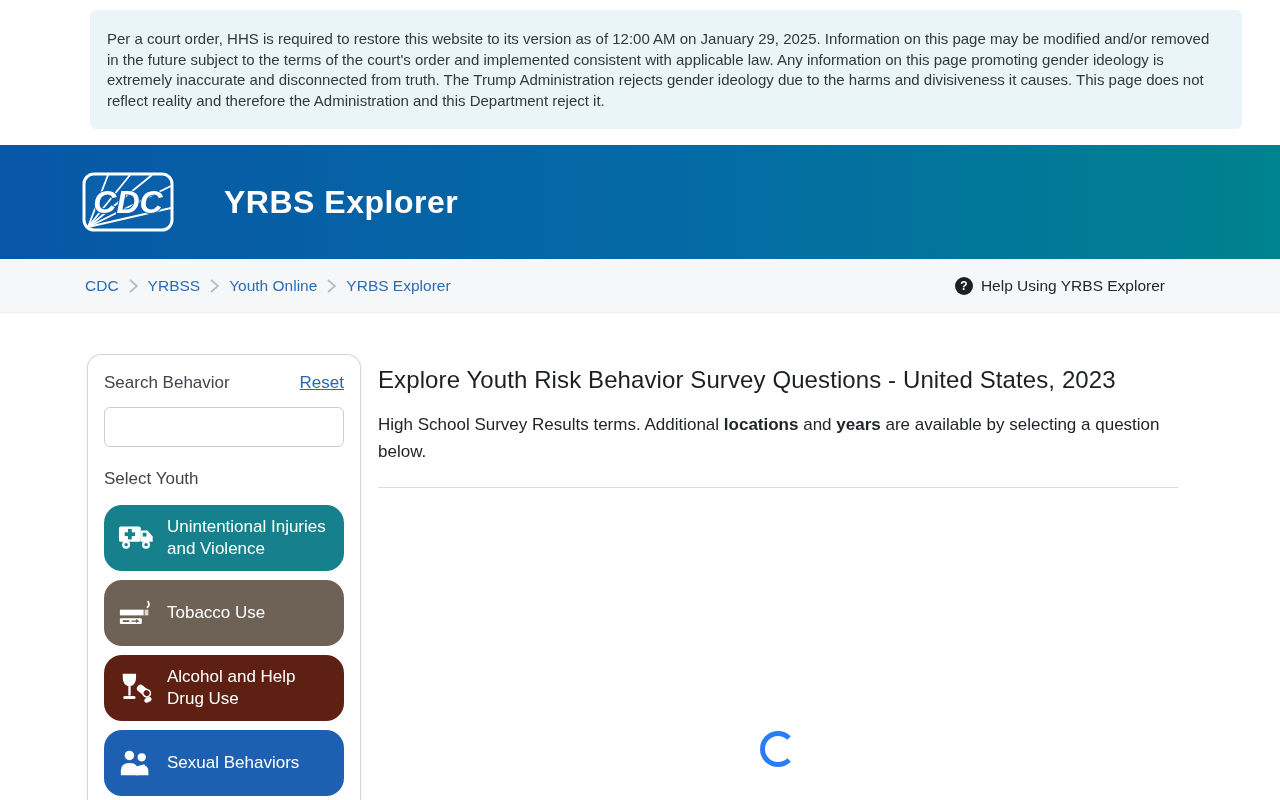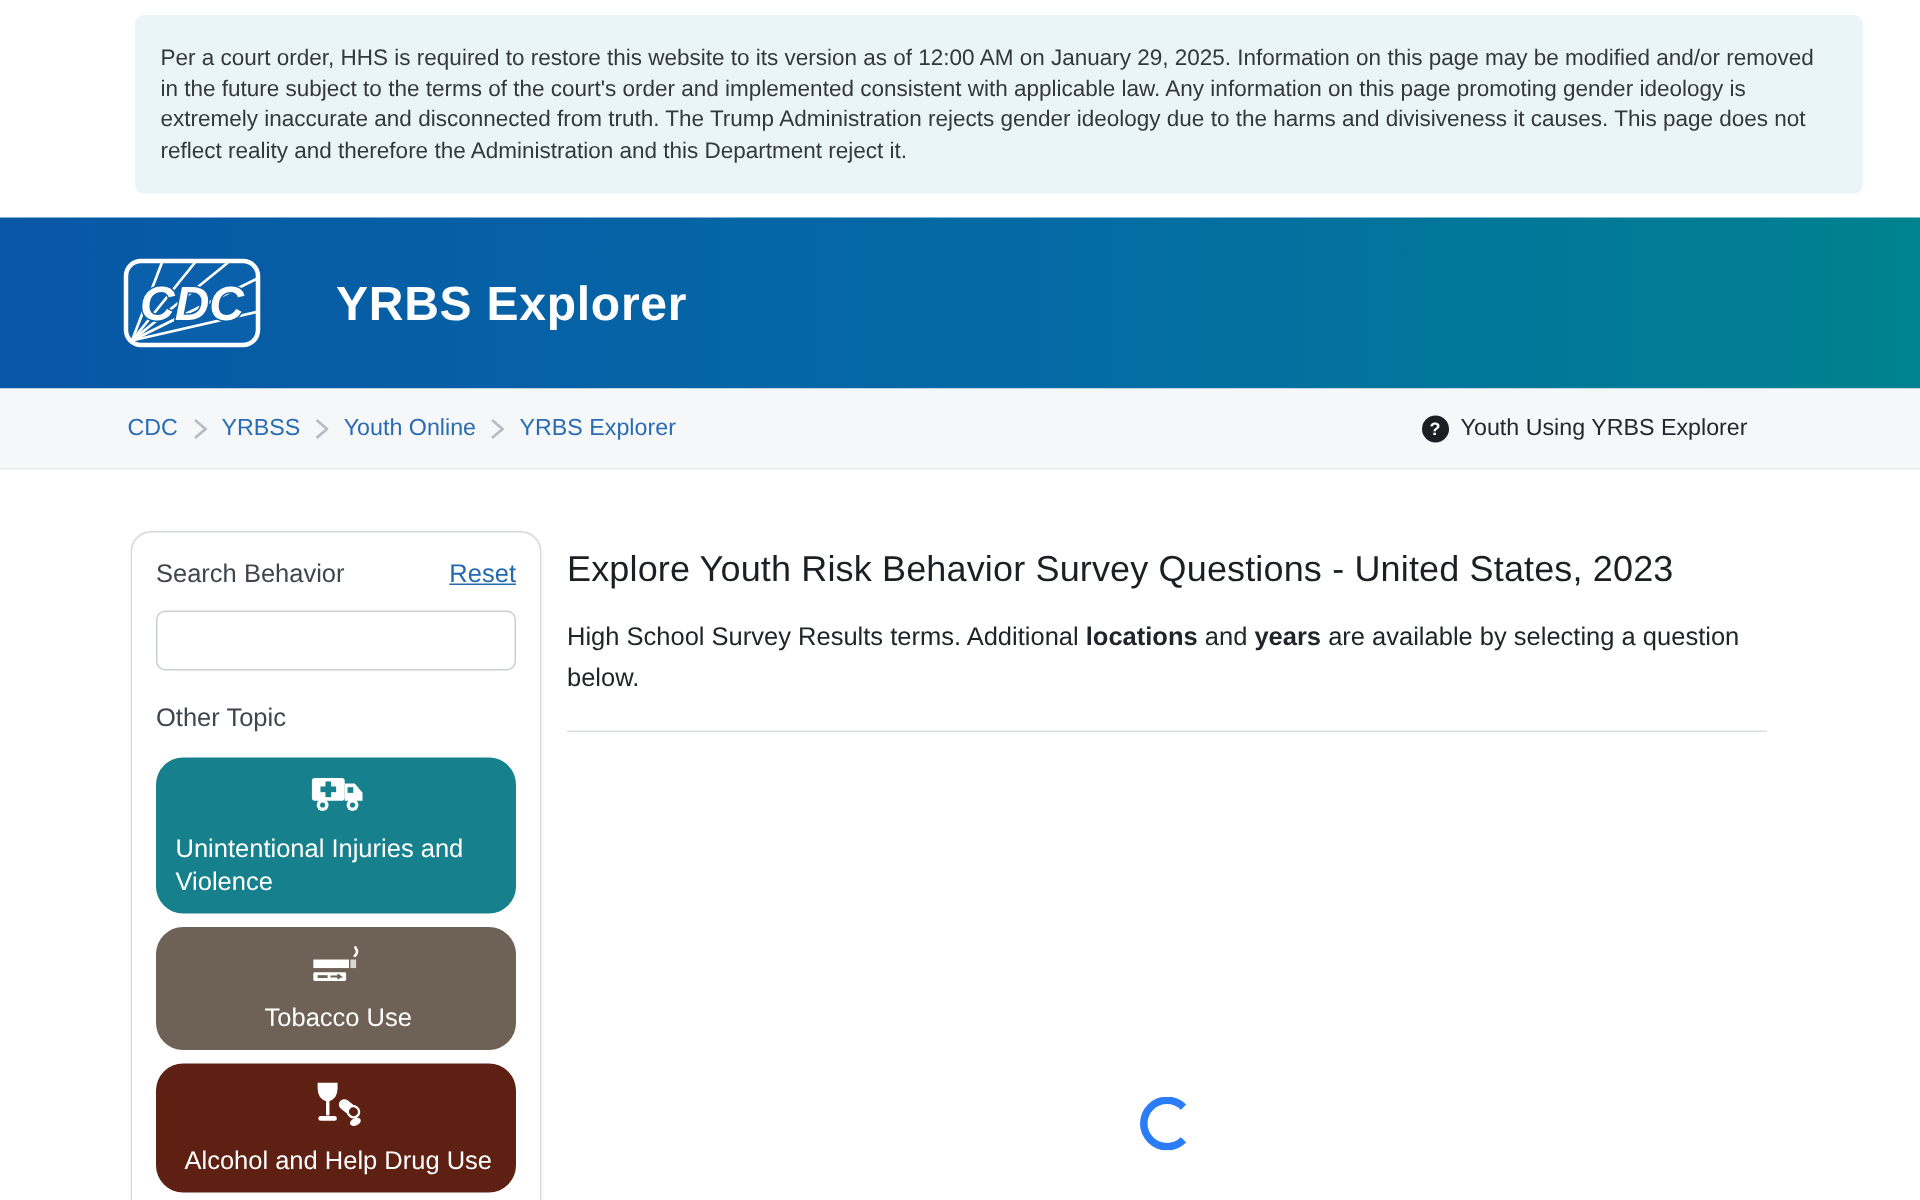--- a/index.html
+++ b/index.html
@@ -44,21 +44,21 @@
     margin-bottom:14px; }
   .panel-label { font-size:17px; color:#3f454c; }
   .reset-link { font-size:17px; color:#2368b0; text-decoration:underline; cursor:pointer;padding-left:12px; }
   .search-input { width:100%; height:40px; border:1px solid #c9ced3;
     border-radius:6px; font-size:16px; padding:0 10px; outline:none; background:#fff; }
   .select-topic { margin:22px 0 16px 0; }
   .topic-btn { width:100%; min-height:66px; border:none; border-radius:18px;
     background:var(--btn-color,#888); color:#fff; display:flex; align-items:center;
     gap:10px; padding:10px 10px 10px 13px; margin-bottom:9px; font-size:17px;
     line-height:22px; text-align:left; cursor:pointer;
-    font-family:"Liberation Sans", sans-serif;flex-direction:column; }
+    font-family:"Liberation Sans", sans-serif; }
   .topic-icon { width:40px; flex:none; display:flex; justify-content:center; }
   .topic-icon svg { display:block; }
 
   
   .main { margin-left:17px; width:800px; }
   .main-title { font-size:24px; font-weight:400; color:#1c2024; margin-top:12px;
     letter-spacing:0.1px; }
   .main-sub { font-size:17px; line-height:27px; color:#212529; margin-top:17px; }
   .main-sub b { font-weight:700; }
   .divider { border-top:1px solid #dde0e3; margin-top:22px; }
@@ -107,33 +107,33 @@
     <a href="#">Youth Online</a>
     <span class="crumb-sep">
       <svg viewBox="0 0 9 14">
           <path d="M1 1 L8 7 L1 13" fill="none" stroke="#b6bcc2" stroke-width="1.8"></path>
         </svg>
     </span>
     <a href="#">YRBS Explorer</a>
   </div>
   <div class="help-link">
     <span class="q-icon">?</span>
-    <span>Youth Using YRBS Explorer</span>
+    <span>Help Using YRBS Explorer</span>
   </div>
 </div>
 
 <div class="content">
 
   <div class="panel">
     <div class="search-row">
       <span class="panel-label">Search Behavior</span>
       <a href="#" class="reset-link">Reset</a>
     </div>
     <input type="text" class="search-input" value="" style="">
-    <div class="select-topic panel-label">Other Topic</div>
+    <div class="select-topic panel-label">Select Youth</div>
 
     
     <button class="topic-btn" style="--btn-color: #17808d;">
       <span class="topic-icon">
         <svg width="38" height="30" viewBox="0 0 40 30">
           <rect x="1" y="3" width="23" height="16" rx="2" fill="#fff"></rect>
           <path d="M24 7 h7 l5.5 6.5 V19 h-12.5 z" fill="#fff"></path>
           <rect x="26" y="9.5" width="4" height="4" fill="var(--btn-color)"></rect>
           <rect x="10.5" y="5.5" width="4" height="11" fill="var(--btn-color)"></rect>
           <rect x="7" y="9" width="11" height="4" fill="var(--btn-color)"></rect>

